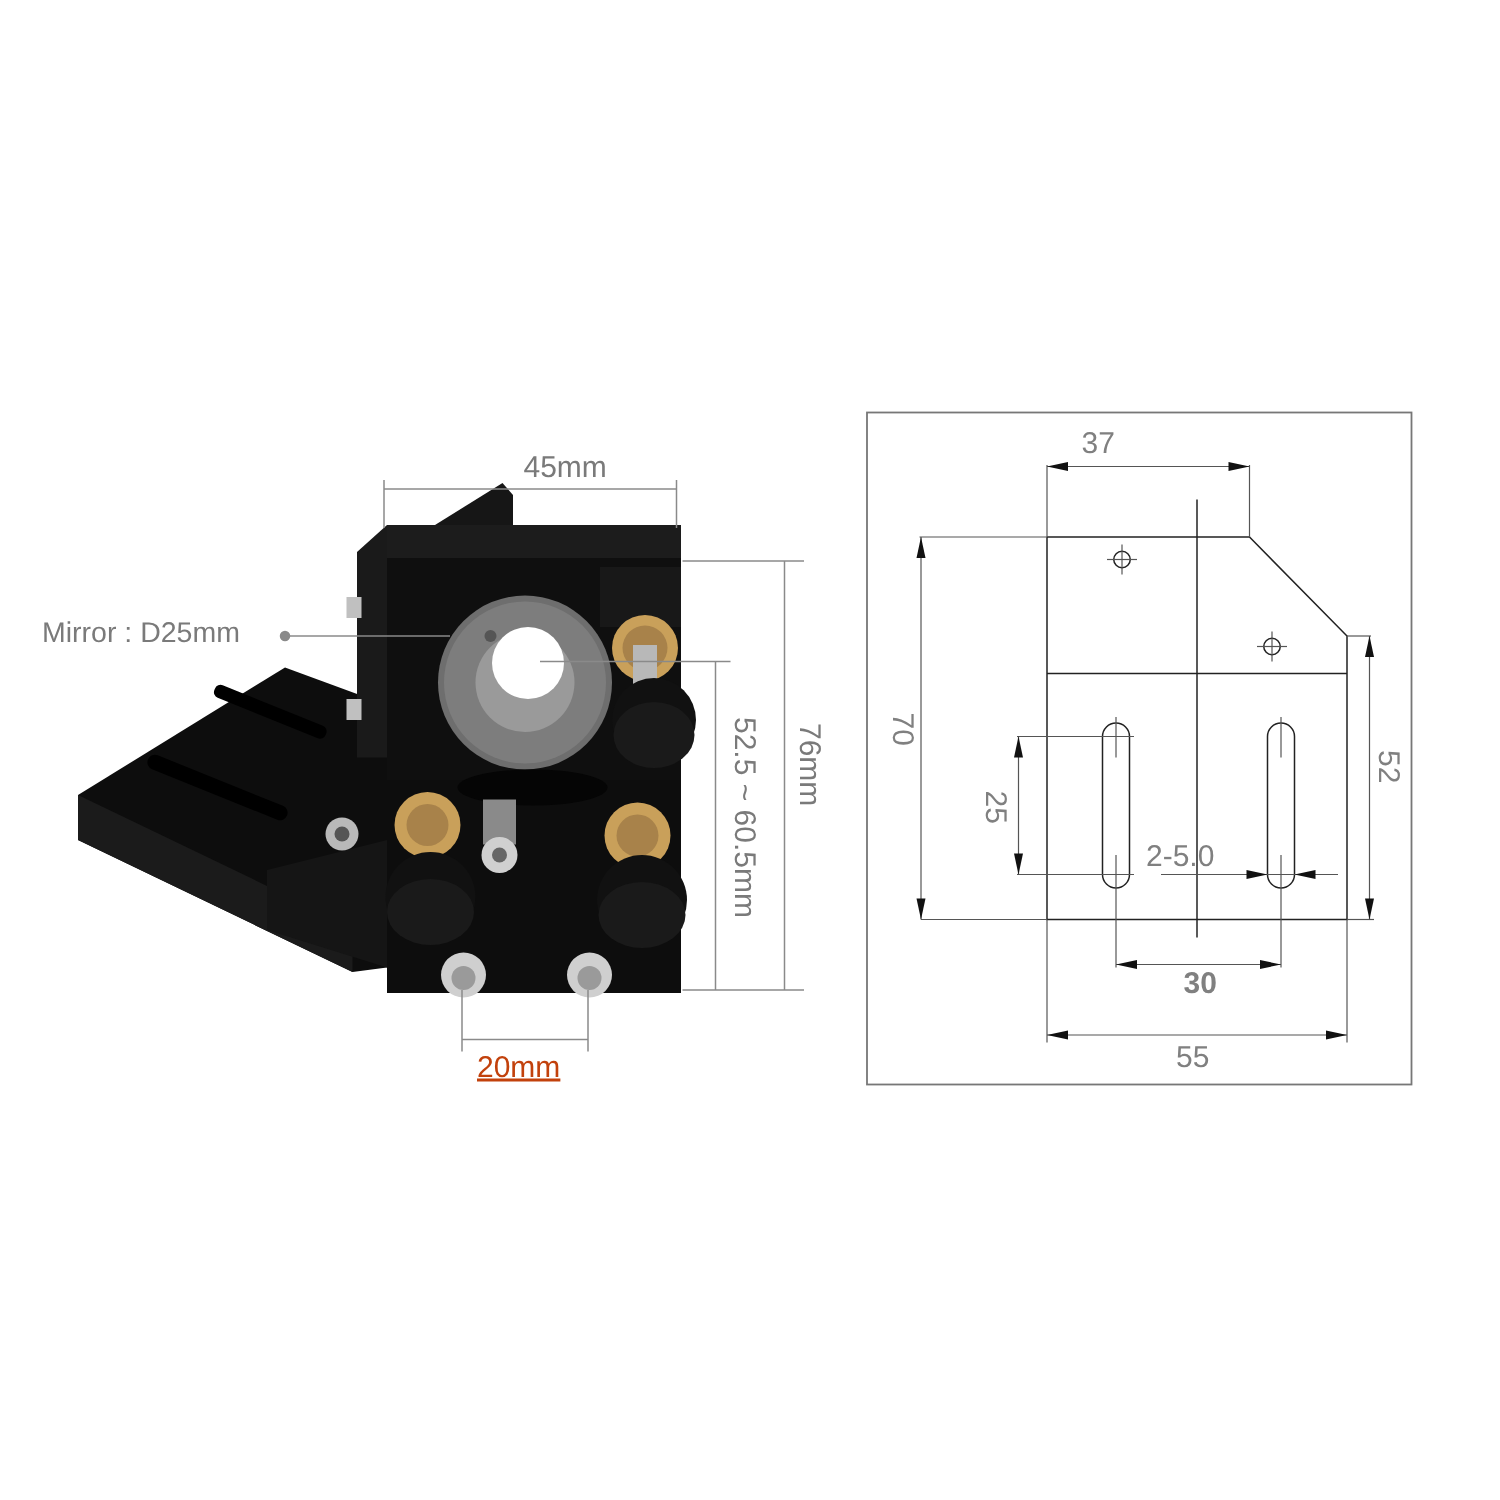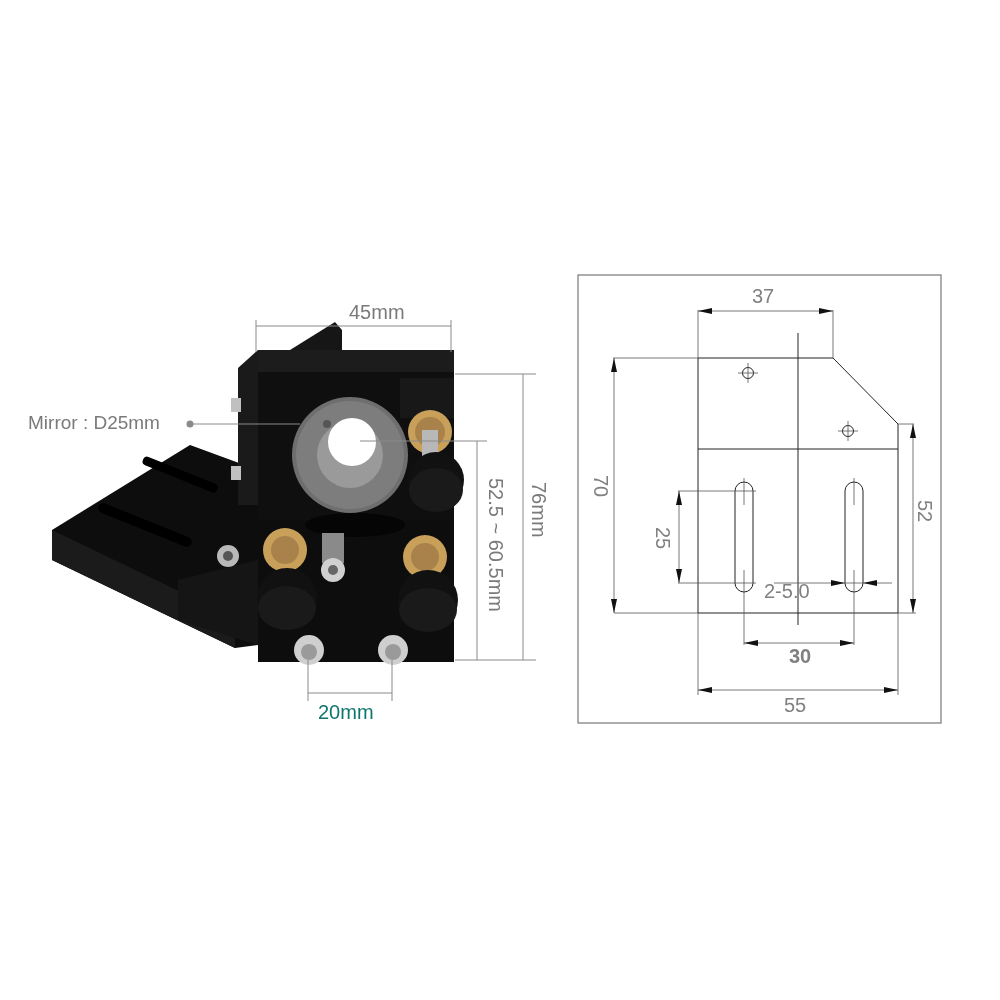--- a/index.html
+++ b/index.html
@@ -141,21 +141,21 @@
     <polygon points="898,690 884,687 884,693" fill="#111"></polygon>
     <polygon points="845,583 831,580 831,586" fill="#111"></polygon>
     <polygon points="863,583 877,580 877,586" fill="#111"></polygon>
   </g>
 </svg>
 
 <div style="position:absolute;left:327px;top:301px;font-size:20px;color:#7a7a7a;margin-left:22px;">45mm</div>
 <div style="position:absolute;left:28px;top:412px;font-size:19px;color:#7a7a7a;white-space:nowrap;">Mirror : D25mm</div>
 <div style="position:absolute;left:510px;top:506px;font-size:20px;color:#7a7a7a;transform:rotate(90deg);transform-origin:left top;white-space:nowrap;margin-left:40px;margin-top:-24px;">76mm</div>
 <div style="position:absolute;left:507px;top:478px;font-size:20px;color:#7a7a7a;transform:rotate(90deg);transform-origin:left top;white-space:nowrap;">52.5 ~ 60.5mm</div>
-<div style="position:absolute;left:318px;top:701px;font-size:20px;color:#0f766e;">20mm</div>
+<div style="position:absolute;left:318px;top:701px;font-size:20px;color:#c2410c;text-decoration:underline;">20mm</div>
 
-<div style="position:absolute;left:752px;top:285px;font-size:20px;color:#808080;">37</div>
+<div style="position:absolute;left:721px;top:285px;font-size:20px;color:#808080;">37</div>
 <div style="position:absolute;left:590px;top:475px;font-size:20px;color:#808080;transform:rotate(90deg);transform-origin:left top;margin-left:22px;">70</div>
 <div style="position:absolute;left:912px;top:500px;font-size:20px;color:#808080;transform:rotate(90deg);transform-origin:left top;margin-left:24px;">52</div>
 <div style="position:absolute;left:652px;top:527px;font-size:20px;color:#808080;transform:rotate(90deg);transform-origin:left top;margin-left:22px;">25</div>
-<div style="position:absolute;left:764px;top:560px;font-size:20px;color:#808080;margin-top:20px;">2-5.0</div>
+<div style="position:absolute;left:764px;top:560px;font-size:20px;color:#808080;">2-5.0</div>
 <div style="position:absolute;left:789px;top:645px;font-size:20px;color:#808080;font-weight:bold;">30</div>
 <div style="position:absolute;left:784px;top:694px;font-size:20px;color:#808080;">55</div>
 
 </body></html>

